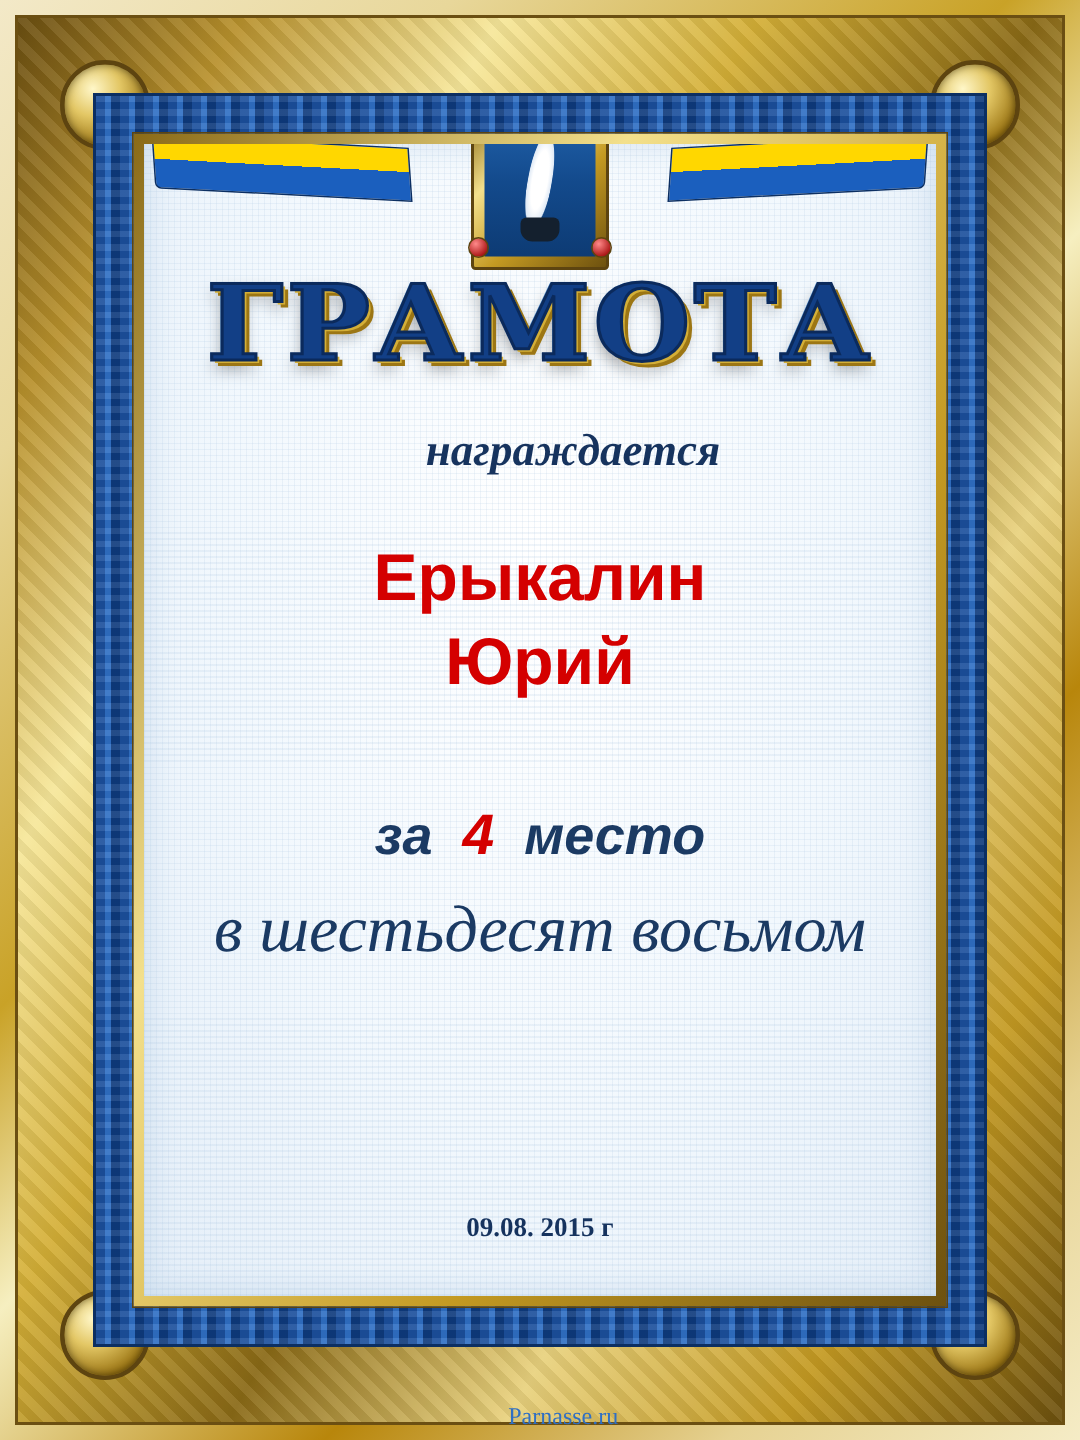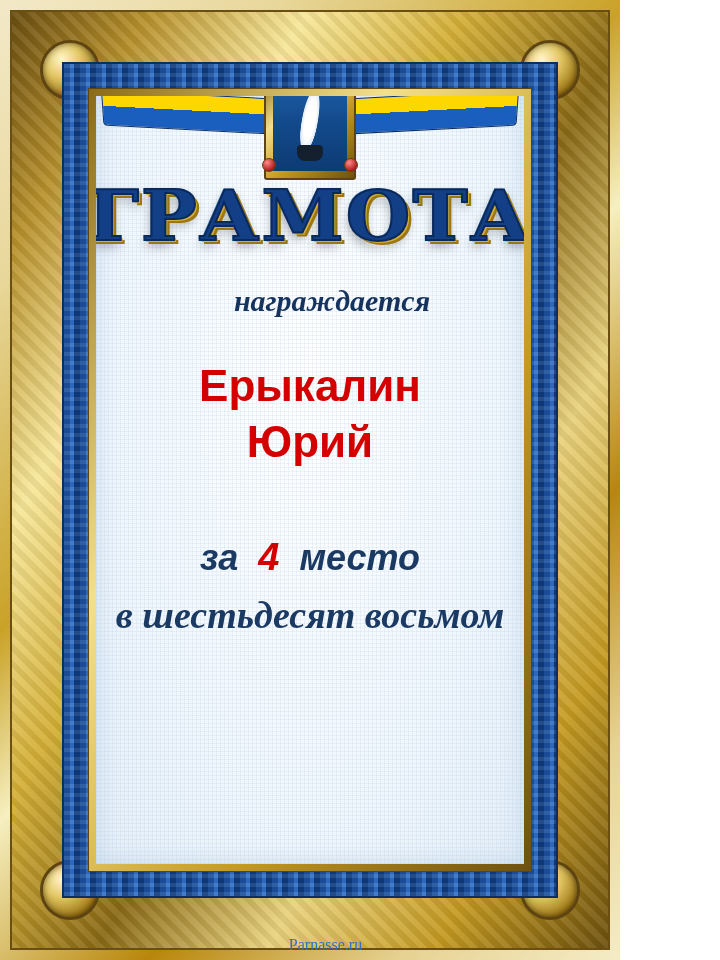--- a/index.html
+++ b/index.html
@@ -2,21 +2,21 @@
 <html><head>
 <meta charset="utf-8">
 <style>
   html, body {
     margin: 0;
     padding: 0;
     background: #ffffff;
   }
   #certificate {
     position: relative;
-    width: 620px;
+    width: 720px;
     height: 960px;
     overflow: hidden;
     font-family: "Liberation Serif", serif;
   }
 
   
   .frame-outer {
     position: absolute;
     inset: 0;
     background:
@@ -236,22 +236,22 @@
     color: #d40000;
     font-size: 38px;
     padding: 0 10px;
   }
   .reason {
     position: absolute;
     top: 492px;
     left: 0; right: 0;
     font-family: "Liberation Serif", serif;
     font-style: italic;
-    font-weight: bold;
-    font-size: 38px;
+    font-weight: normal;
+    font-size: 44px;
     line-height: 1.45;
     color: #1b3a63;
     text-align: center;
   }
   .date {
     position: absolute;
     top: 712px;
     left: 0; right: 0;
     font-family: "Liberation Serif", serif;
     font-weight: bold;
@@ -318,19 +318,20 @@
       <div class="place-line">
         <span>за</span>
         <span class="place-num">4</span>
         <span>место</span>
       </div>
 
       <div class="reason">
         <div>в шестьдесят восьмом</div>
       </div>
 
+      <div class="date">09.08. 2015 г</div>
 
     </div>
   </div>
 
   <div class="site">Parnasse.ru</div>
 
 </div>
 
 </body></html>

